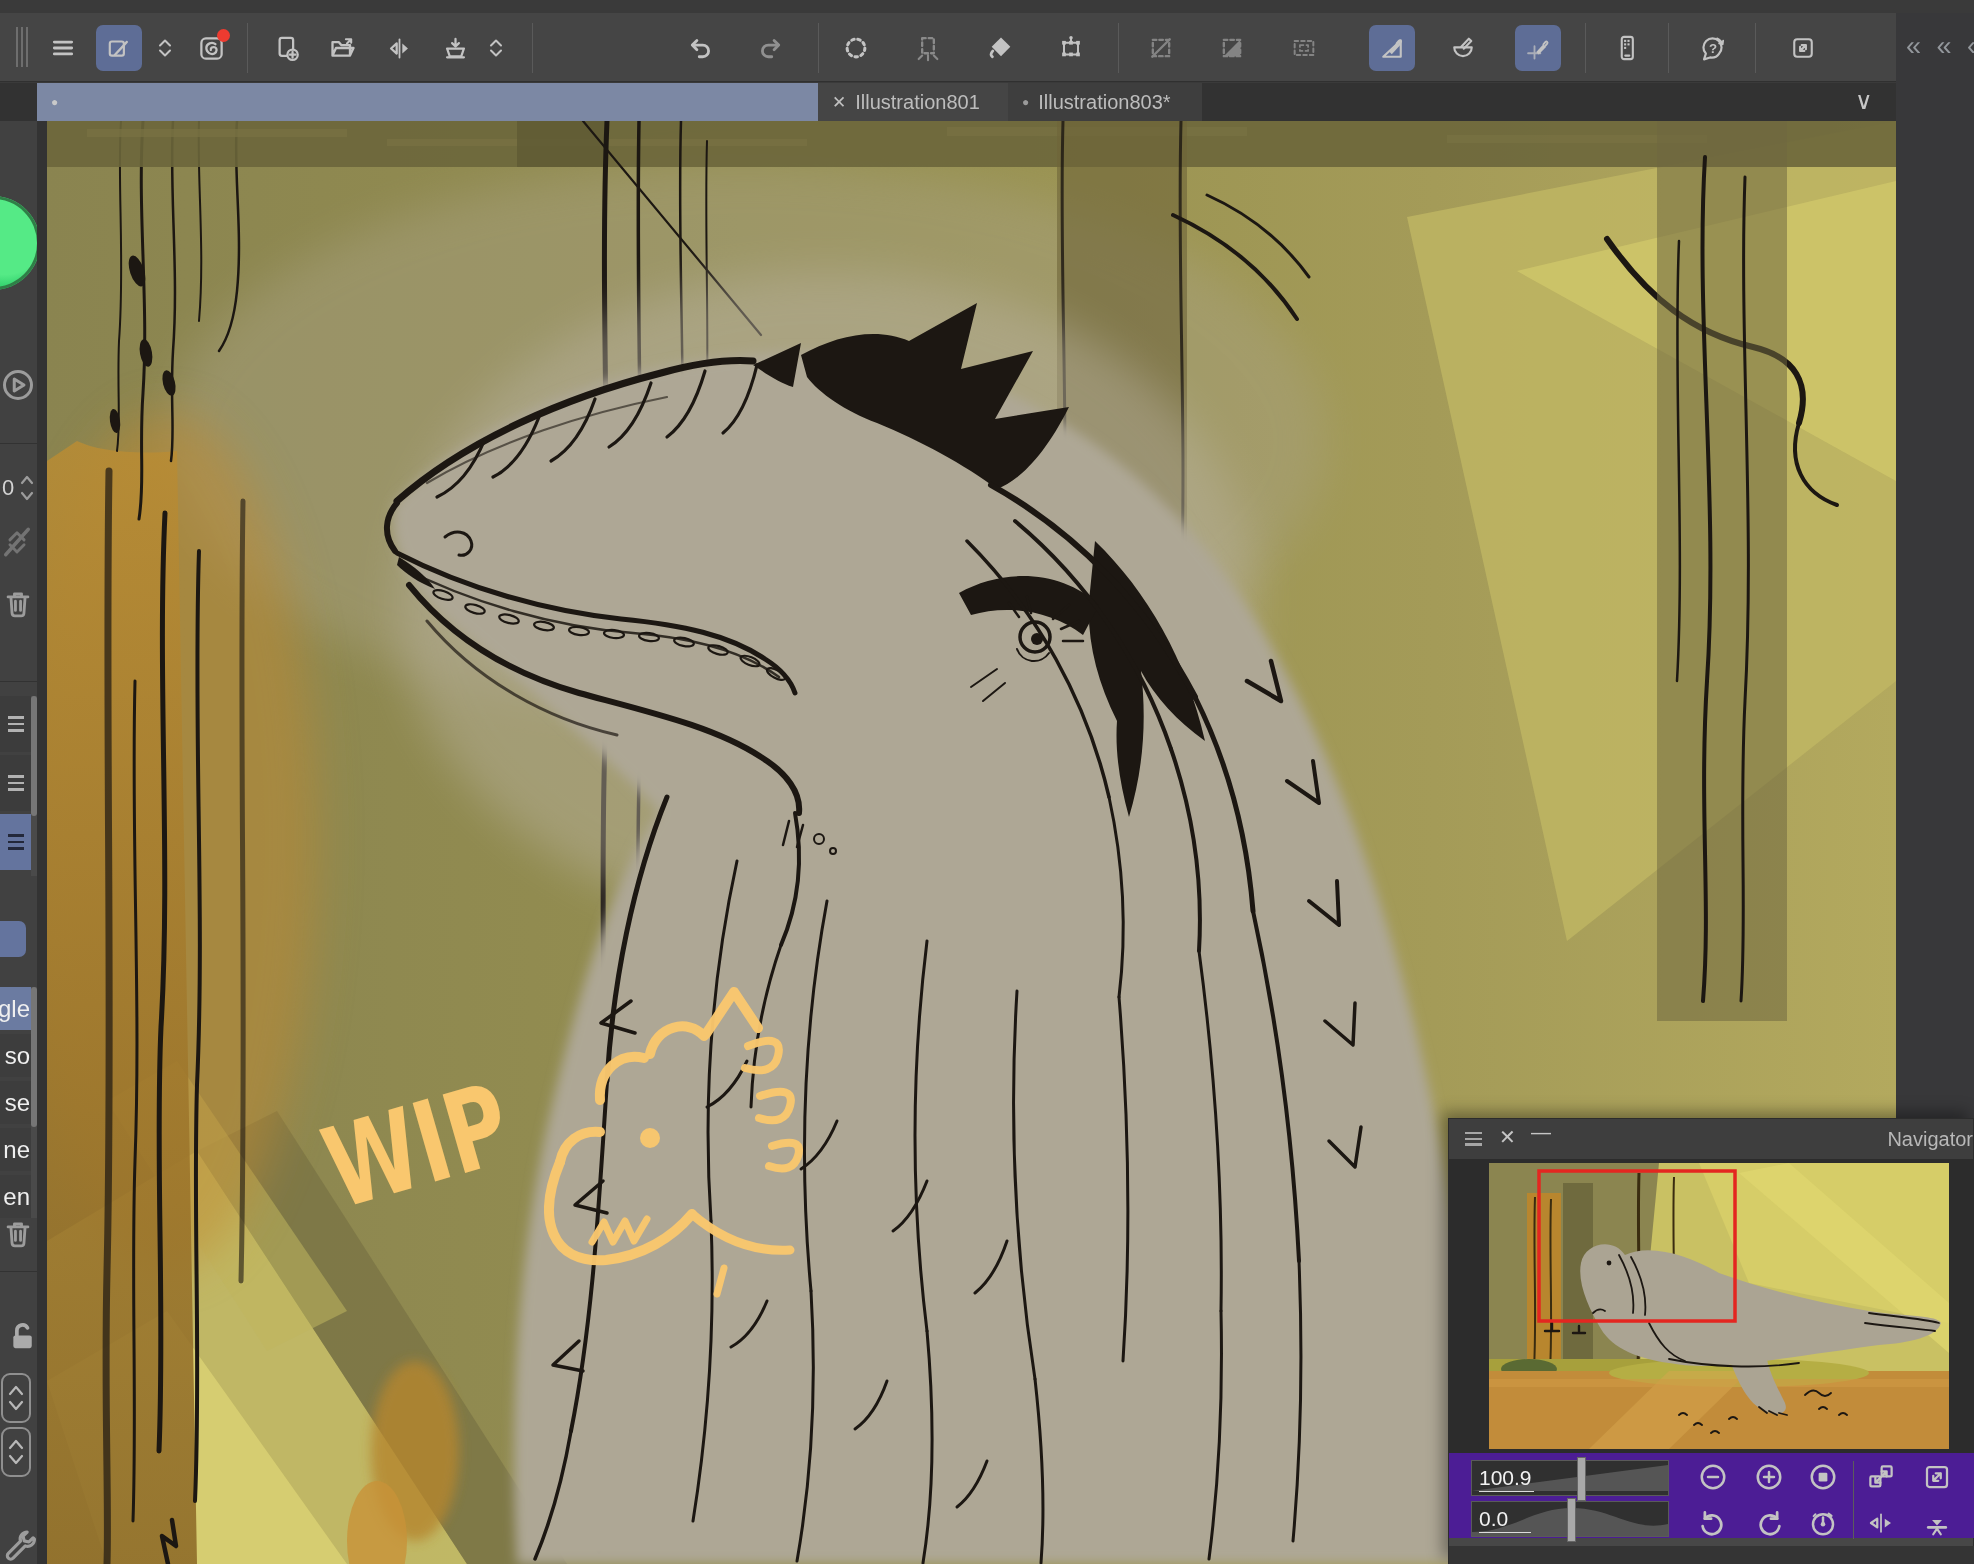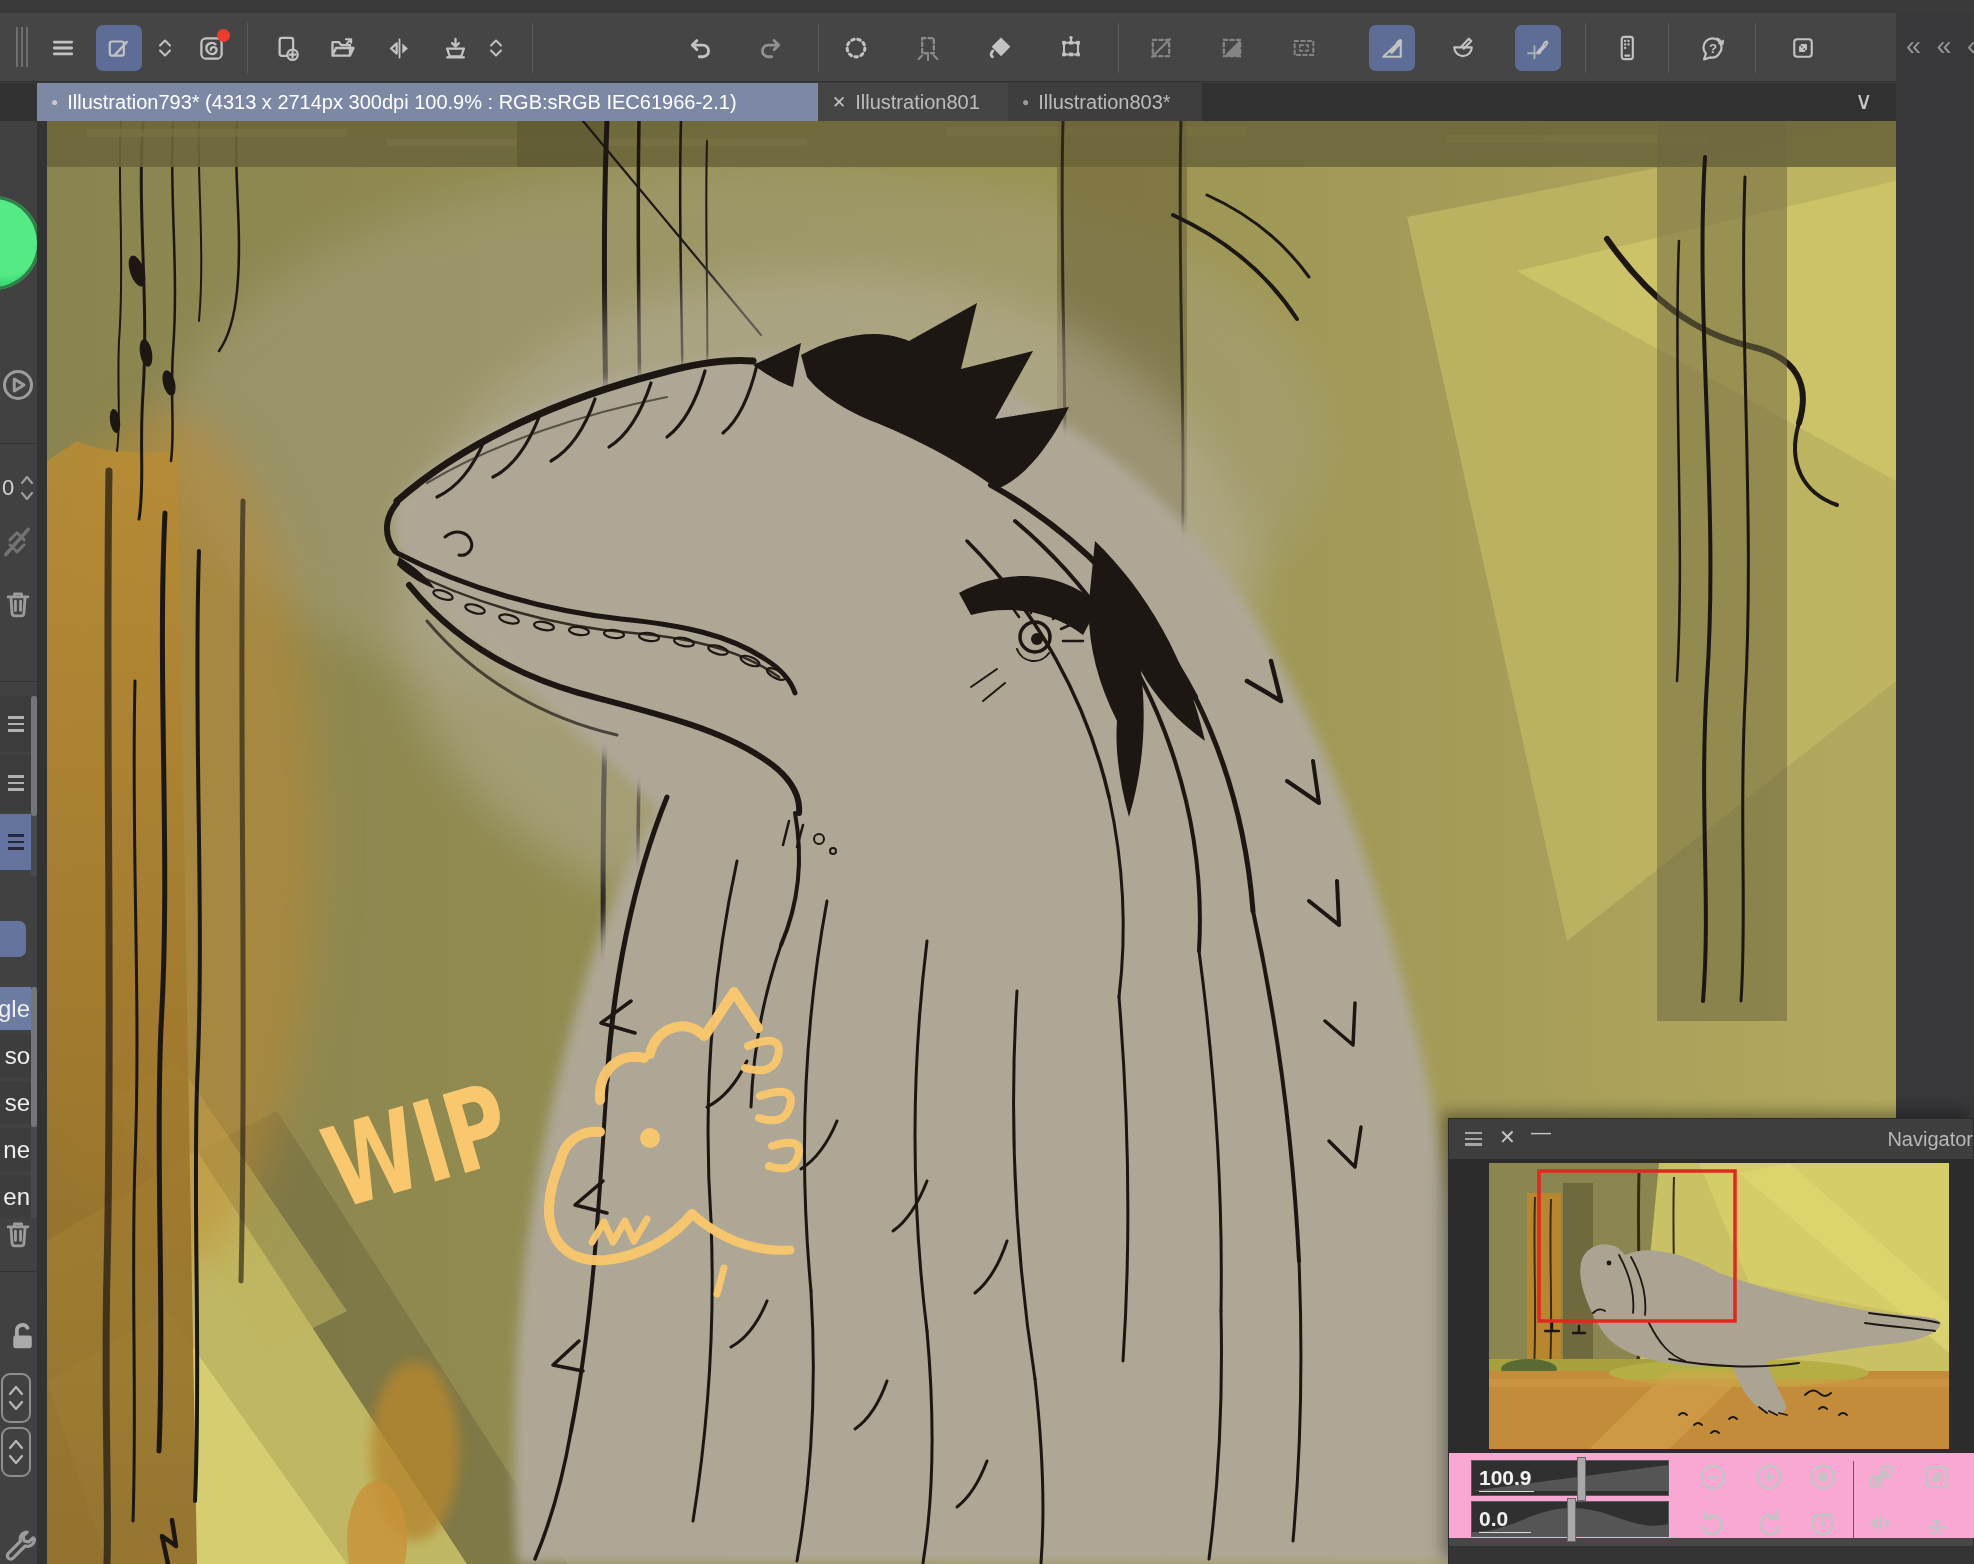--- a/index.html
+++ b/index.html
@@ -71,21 +71,21 @@
   
   .navigator{position:absolute;left:1448px;top:1118px;width:526px;height:446px;background:#474747;z-index:40;
              box-shadow:-6px -6px 14px rgba(0,0,0,.35);border:1px solid #2c2c2c;}
   .nav-title{position:absolute;left:0;top:0;width:100%;height:40px;background:#3e3e3e;display:flex;align-items:center;}
   .nav-title .ttl{position:absolute;width:100%;text-align:right;font-size:20px;color:#b8b8b8;}
   .nt-ham{position:absolute;left:16px;top:13px;display:flex;flex-direction:column;gap:3.5px;}
   .nt-ham i{width:17px;height:2.2px;background:#a6a6a6;}
   .nt-glyph{position:absolute;top:6px;font-size:20px;color:#c5c5c5;z-index:2;}
   .nav-thumb-area{position:absolute;left:0;top:40px;width:526px;height:294px;background:#2c2c2c;}
   .nav-thumb-area svg{position:absolute;left:40px;top:4px;}
-  .nav-ctrls{position:absolute;left:0;top:334px;width:526px;height:85px;background:#f9a8d4;font-weight:bold;}
+  .nav-ctrls{position:absolute;left:0;top:334px;width:526px;height:85px;background:#4c1d95;}
   .nav-bottom{position:absolute;left:0;top:427px;width:526px;height:19px;background:#343434;}
   .nslider{position:absolute;left:22px;width:198px;height:36px;background:#303030;border:1px solid #5a5a5a;}
   .nslider svg{position:absolute;left:0;top:0;}
   .nslider .handle{position:absolute;top:-4px;width:9px;height:44px;background:#a9a9a9;border:1px solid #666;}
   .nslider .val{position:absolute;left:7px;top:5px;font-size:21px;color:#f2f2f2;border-bottom:1.5px solid #dcdcdc;
                 padding:0 2px 1px 0;min-width:52px;}
   .nbtn{position:absolute;width:44px;height:40px;display:flex;align-items:center;justify-content:center;border-radius:6px;}
   .nbtn svg{stroke:#c3c3c3;fill:none;stroke-width:2;stroke-linecap:round;stroke-linejoin:round;}
   .nbtn svg .fil{fill:#c3c3c3;stroke:none;}
   .nsep{position:absolute;width:1px;height:78px;background:#5c5c5c;top:8px;}
@@ -278,21 +278,20 @@
     </div>
   </div>
 
   <div class="right-strip">
     <span class="chev">« « «</span>
   </div>
 
   <div class="tabbar">
     <div class="tab" style="left:37px;width:781px;background:#7c88a4;color:#fff;">
       <span class="dot">●</span>
-      <span>Illustration793* (4313 x 2714px 300dpi 100.9% : RGB:sRGB IEC61966-2.1)</span>
     </div>
     <div class="tab" style="left:818px;width:190px;background:#454545;color:#bdbdbd;">
       <span class="x">✕</span>
       <span>Illustration801</span>
     </div>
     <div class="tab" style="left:1008px;width:194px;background:#3e3e3e;color:#bdbdbd;">
       <span class="dot" style="color:#9a9a9a">●</span>
       <span>Illustration803*</span>
     </div>
     <span class="tab-chevron">∨</span>

